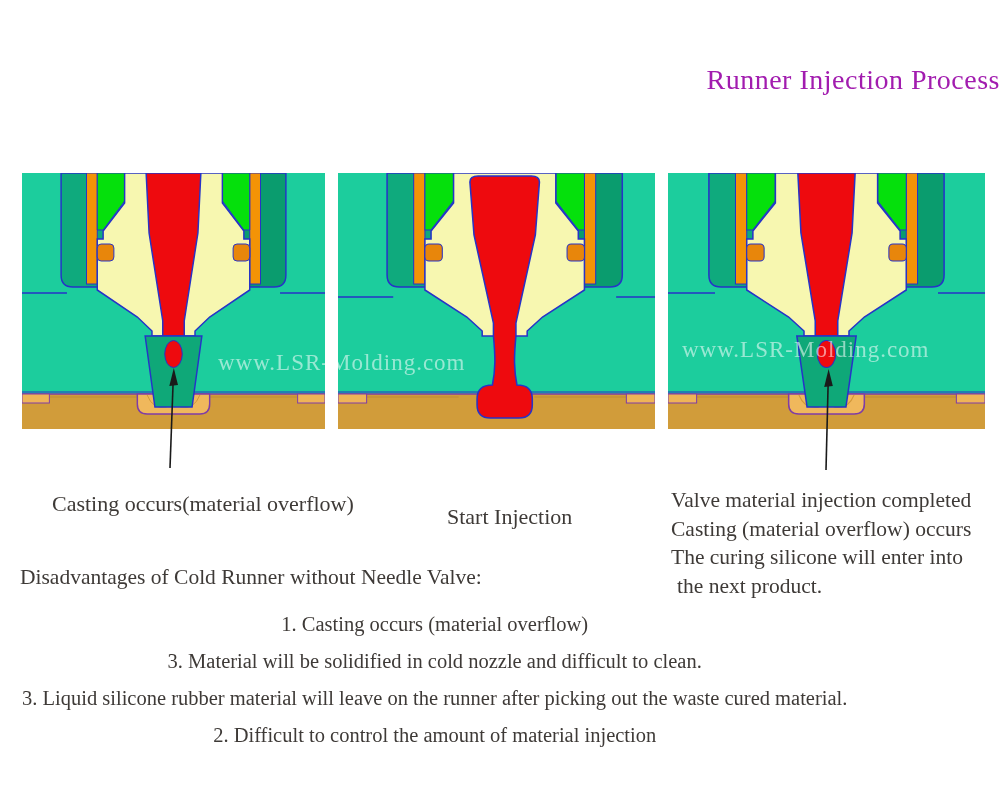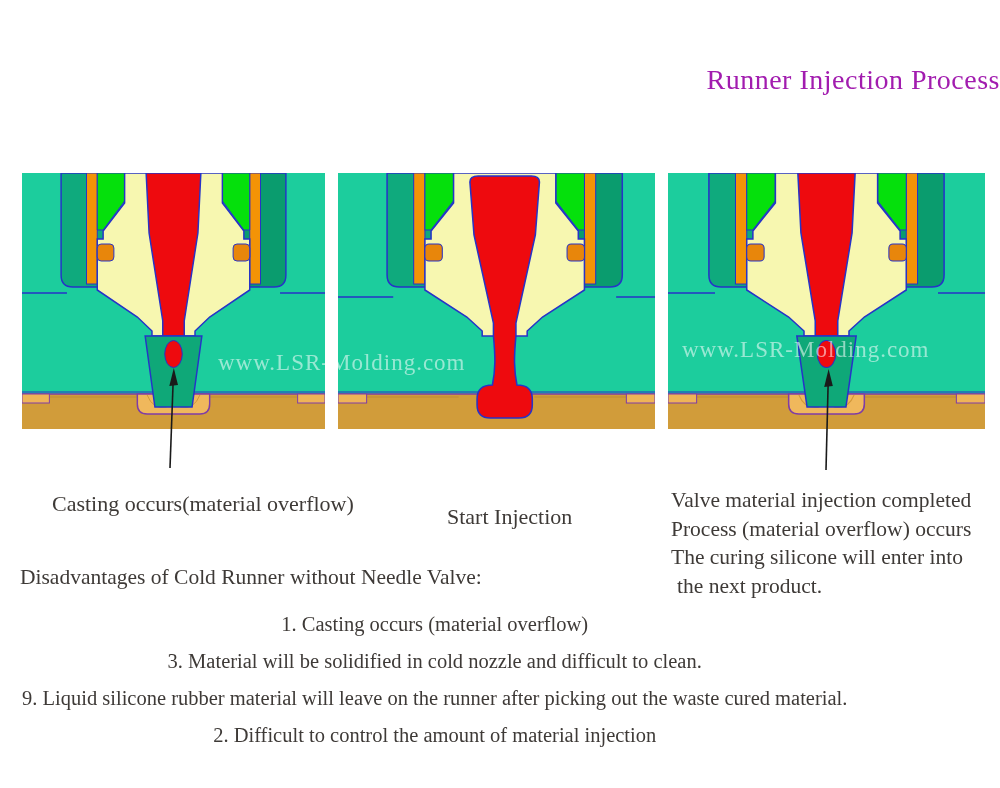--- a/index.html
+++ b/index.html
@@ -116,26 +116,26 @@
   </svg>
   <svg id="arrow-right" class="arrow" width="30" height="110">
     <line x1="14" y1="106" x2="16.2" y2="17" stroke="#1a1a1a" stroke-width="1.6"></line>
     <polygon points="16.6,5 12.2,23 20.8,22" fill="#1a1a1a"></polygon>
   </svg>
 
   <div id="caption-left" class="caption">Casting occurs(material overflow)</div>
   <div id="caption-middle" class="caption">Start Injection</div>
   <div id="caption-right" class="caption">
     <div class="cap-line">Valve material injection completed</div>
-    <div class="cap-line">Process (material overflow) occurs</div>
+    <div class="cap-line">Casting (material overflow) occurs</div>
     <div class="cap-line">The curing silicone will enter into</div>
     <div class="cap-line">the next product.</div>
   </div>
 
   <div class="disadv-heading">Disadvantages of Cold Runner without Needle Valve:</div>
   <div class="disadv-list">
     <div class="disadv-item">1. Casting occurs (material overflow)</div>
     <div class="disadv-item">3. Material will be solidified in cold nozzle and difficult to clean.</div>
-    <div class="disadv-item">9. Liquid silicone rubber material will leave on the runner after picking out the waste cured material.</div>
+    <div class="disadv-item">3. Liquid silicone rubber material will leave on the runner after picking out the waste cured material.</div>
     <div class="disadv-item">2. Difficult to control the amount of material injection</div>
   </div>
 
 </div>
 
 </body></html>

